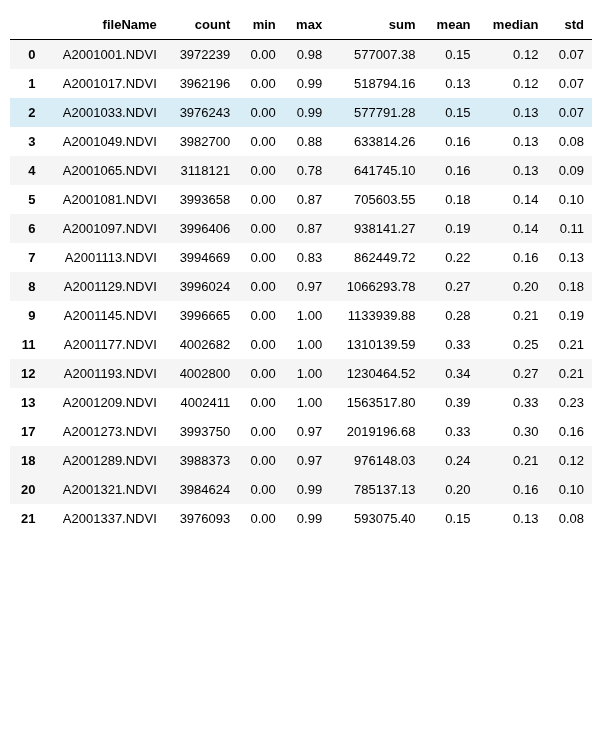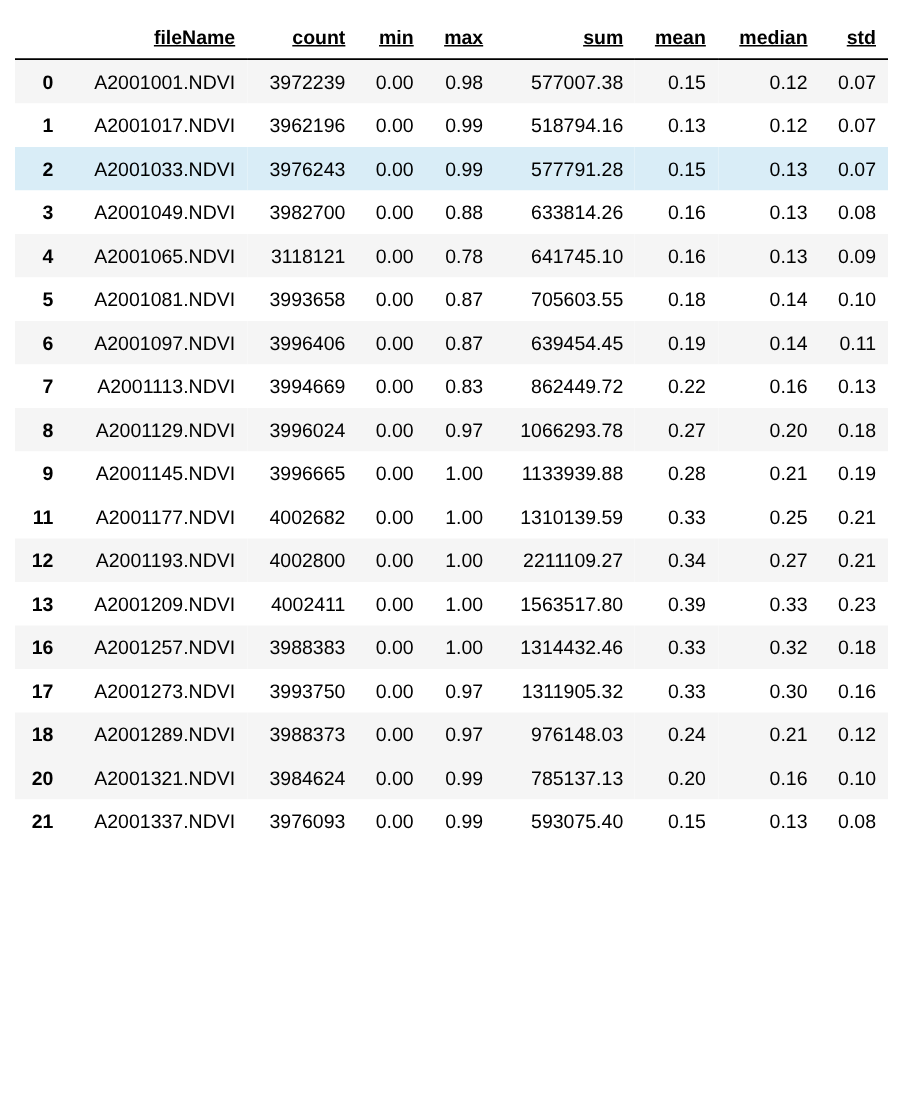--- a/index.html
+++ b/index.html
@@ -18,21 +18,20 @@
   }
   th, td {
     padding: 7px 8px;
     text-align: right;
     border: none;
     white-space: nowrap;
   }
   th {
     font-weight: bold;
     border-bottom: 1px solid #000;
-    text-decoration: underline;
   }
   td.index {
     font-weight: bold;
   }
   tbody tr.even {
     background: #f5f5f5;
   }
   tbody tr.odd {
     background: #ffffff;
   }
@@ -123,21 +122,21 @@
         <td>0.18</td>
         <td>0.14</td>
         <td>0.10</td>
       </tr>
       <tr class="even">
         <td class="index">6</td>
         <td>A2001097.NDVI</td>
         <td>3996406</td>
         <td>0.00</td>
         <td>0.87</td>
-        <td>639454.45</td>
+        <td>938141.27</td>
         <td>0.19</td>
         <td>0.14</td>
         <td>0.11</td>
       </tr>
       <tr class="odd">
         <td class="index">7</td>
         <td>A2001113.NDVI</td>
         <td>3994669</td>
         <td>0.00</td>
         <td>0.83</td>
@@ -178,54 +177,43 @@
         <td>0.33</td>
         <td>0.25</td>
         <td>0.21</td>
       </tr>
       <tr class="even">
         <td class="index">12</td>
         <td>A2001193.NDVI</td>
         <td>4002800</td>
         <td>0.00</td>
         <td>1.00</td>
-        <td>2211109.27</td>
+        <td>1230464.52</td>
         <td>0.34</td>
         <td>0.27</td>
         <td>0.21</td>
       </tr>
       <tr class="odd">
         <td class="index">13</td>
         <td>A2001209.NDVI</td>
         <td>4002411</td>
         <td>0.00</td>
         <td>1.00</td>
         <td>1563517.80</td>
         <td>0.39</td>
         <td>0.33</td>
         <td>0.23</td>
       </tr>
-      <tr class="even">
-        <td class="index">16</td>
-        <td>A2001257.NDVI</td>
-        <td>3988383</td>
-        <td>0.00</td>
-        <td>1.00</td>
-        <td>1314432.46</td>
-        <td>0.33</td>
-        <td>0.32</td>
-        <td>0.18</td>
-      </tr>
       <tr class="odd">
         <td class="index">17</td>
         <td>A2001273.NDVI</td>
         <td>3993750</td>
         <td>0.00</td>
         <td>0.97</td>
-        <td>1311905.32</td>
+        <td>2019196.68</td>
         <td>0.33</td>
         <td>0.30</td>
         <td>0.16</td>
       </tr>
       <tr class="even">
         <td class="index">18</td>
         <td>A2001289.NDVI</td>
         <td>3988373</td>
         <td>0.00</td>
         <td>0.97</td>

